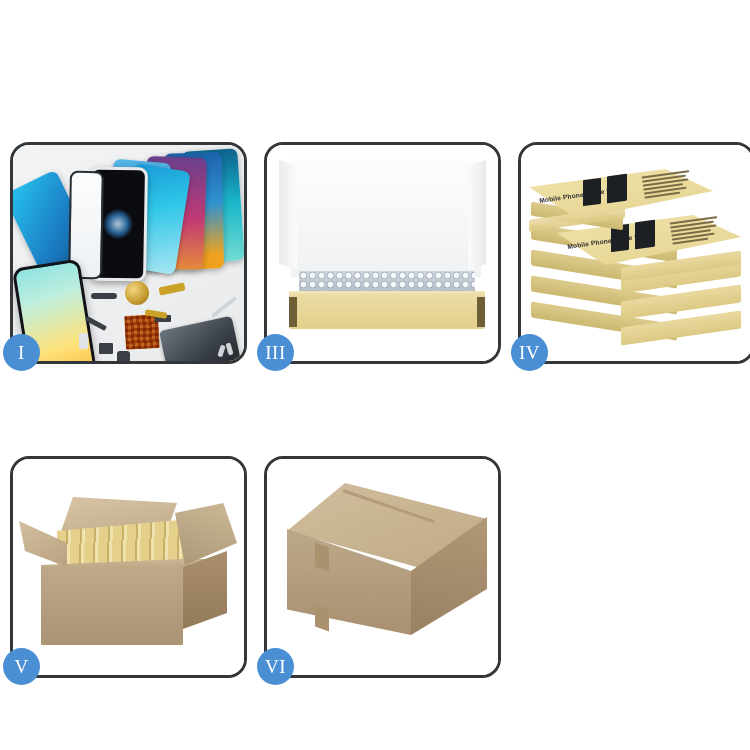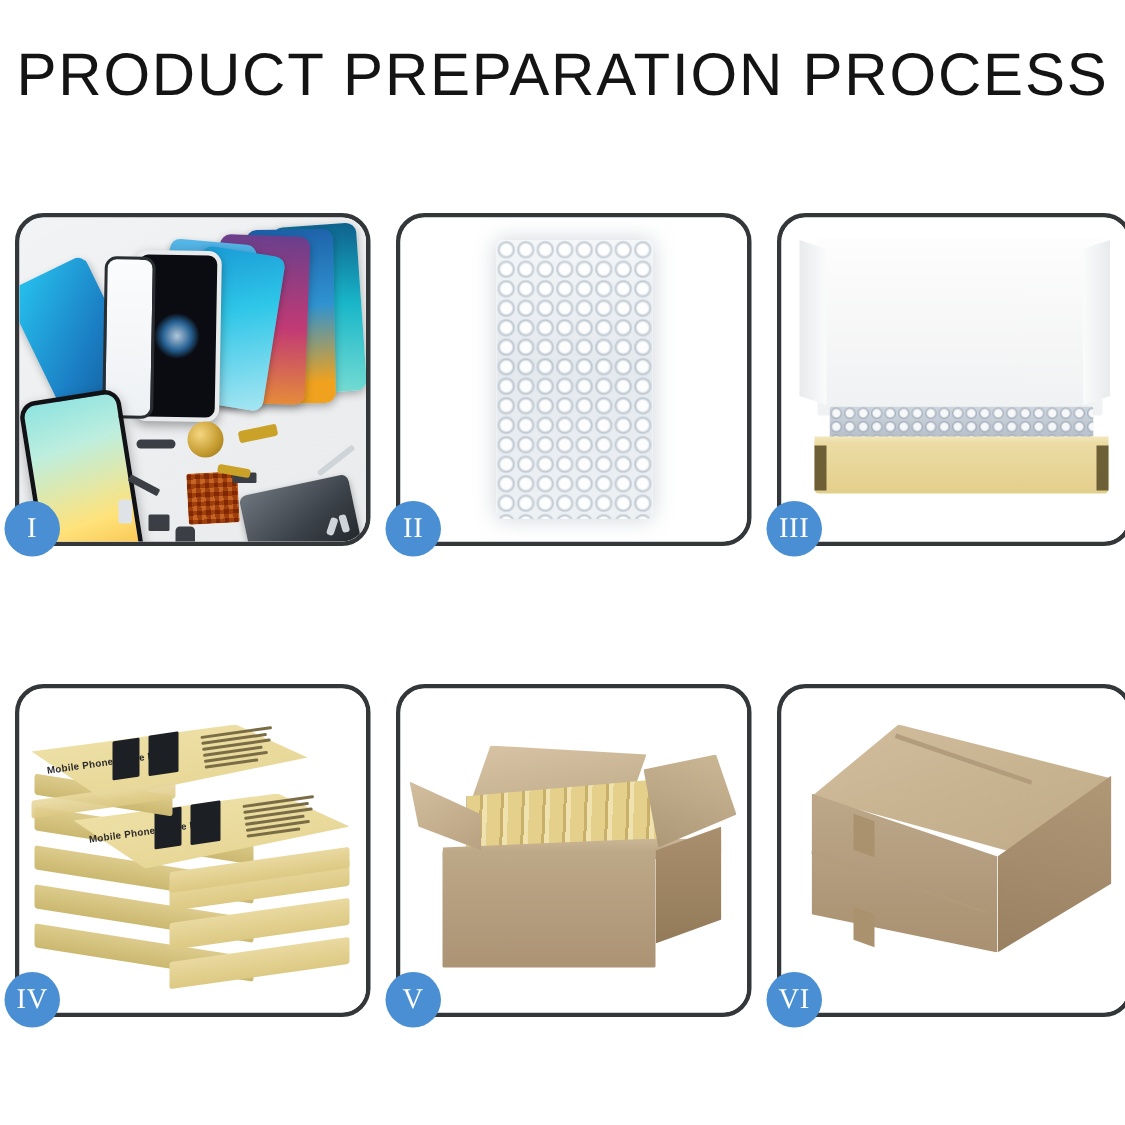--- a/index.html
+++ b/index.html
@@ -193,21 +193,20 @@
 
   
   .p6{background:#ffffff;}
   .s-seam{position:absolute;background:#b39c7b;}
   .s-tape{position:absolute;background:#ab926f;}
 </style>
 </head>
 <body>
 
 <div id="header">
-  <div id="title">PRODUCT PREPARATION PROCESS</div>
 </div>
 
 <div id="grid">
 
   <div class="card">
     <div class="card-clip p1">
       <div class="ph-back phone"></div>
       <div class="ph5 phone"></div>
       <div class="ph4 phone"></div>
       <div class="ph3 phone"></div>
@@ -229,26 +228,20 @@
       <div class="pbit" style="left:66px;top:188px;width:9px;height:16px;border-radius:2px;background:#dfe3e7;"></div>
       <div class="flex-c" style="left:146px;top:140px;width:26px;height:8px;transform:rotate(-12deg);"></div>
       <div class="flex-c" style="left:132px;top:166px;width:22px;height:6px;transform:rotate(10deg);"></div>
       <div class="tool" style="left:196px;top:160px;width:30px;height:4px;transform:rotate(-38deg);"></div>
       <div class="tool" style="left:206px;top:200px;width:5px;height:12px;transform:rotate(18deg);"></div>
       <div class="tool" style="left:214px;top:198px;width:5px;height:12px;transform:rotate(-16deg);"></div>
     </div>
     <div class="badge">I</div>
   </div>
 
-  <div class="card">
-    <div class="card-clip p2">
-      <div class="pouch"></div>
-    </div>
-    <div class="badge">II</div>
-  </div>
 
   <div class="card">
     <div class="card-clip p3">
       <div class="lid3"></div>
       <div class="lid3-l"></div>
       <div class="lid3-r"></div>
       <div class="bubl3"></div>
       <div class="base3-lip"></div>
       <div class="base3">
         <div class="notch3" style="left:0;"></div>

